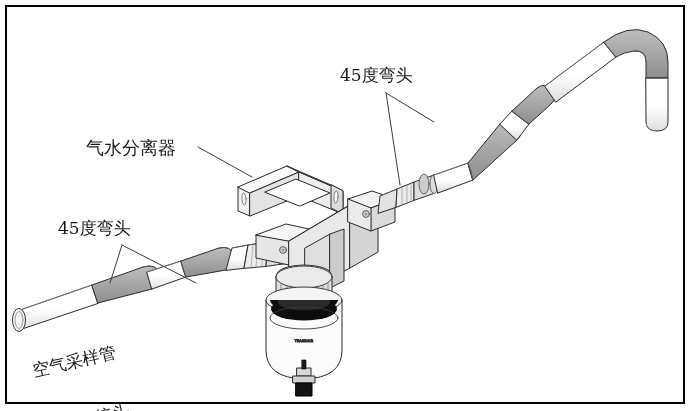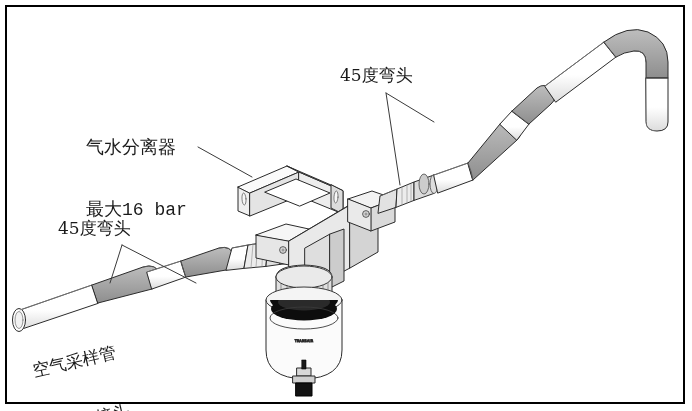--- a/index.html
+++ b/index.html
@@ -34,21 +34,21 @@
   .label {
     position: absolute;
     color: #1a1a1a;
     white-space: pre;
     line-height: 1.16;
   }
   #label-separator {
     left: 86px;
     top: 96px;
     font-size: 18px;
-    font-family: Liberation Mono, monospace;
+    font-family: Liberation Sans, sans-serif;
   }
   #label-separator .ln { display: block; }
   #label-elbow-top {
     left: 340px;
     top: 66px;
     font-size: 17px;
     font-family: "DejaVu Serif", serif;
   }
   #label-elbow-left {
     left: 58px;
@@ -256,21 +256,20 @@
         <line x1="386" y1="93" x2="400" y2="185"></line>
         <line x1="122" y1="245" x2="110" y2="283"></line>
         <line x1="122" y1="245" x2="196" y2="283"></line>
       </g>
 
     </g>
   </svg>
 
   <div class="label" id="label-separator">
     <span class="ln">气水分离器</span>
-    <span class="ln">最大16 bar</span>
   </div>
 
   <div class="label" id="label-elbow-top">45度弯头</div>
 
   <div class="label" id="label-elbow-left">45度弯头</div>
 
   <div class="label" id="label-air-sampling">
     <span class="ln">空气采样管</span>
     <span class="ln">道系统接头</span>
   </div>

